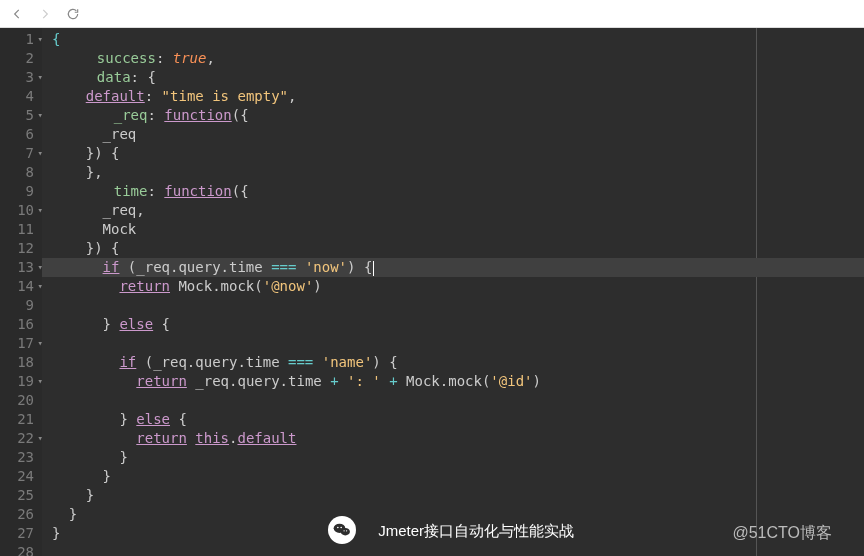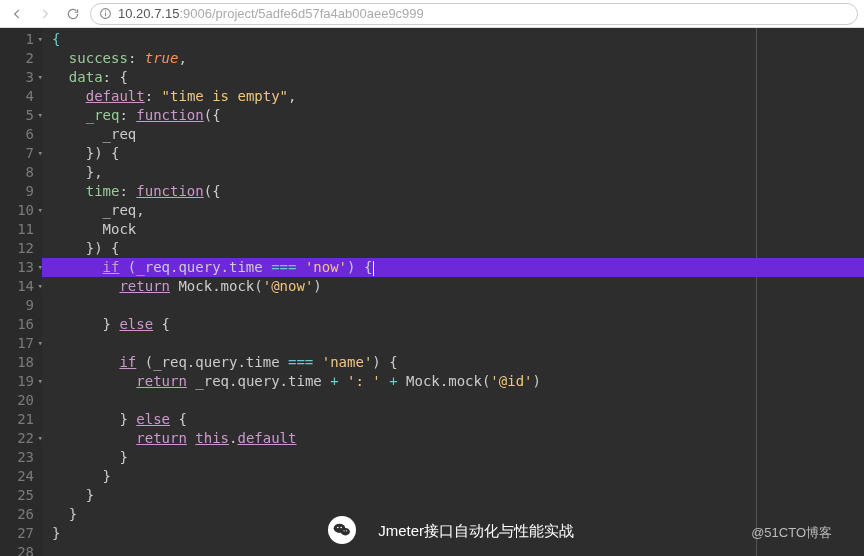--- a/index.html
+++ b/index.html
@@ -10,59 +10,51 @@
 .url-bar { flex: 1; height: 22px; border: 1px solid #ccc; border-radius: 11px; display: flex; align-items: center; padding: 0 8px; gap: 6px; font-size: 13px; color: #555; }
 .url-bar svg { width: 13px; height: 13px; flex-shrink: 0; }
 .url-text { white-space: nowrap; }
 .url-text .dim { color: #aaa; }
 .editor { height: 528px; background: #2d2d2d; display: flex; font-family: Consolas, Monaco, monospace; font-size: 14px; line-height: 19px; position: relative; }
 .gutter { width: 42px; background: #2a2a2a; color: #7a7a7a; text-align: right; padding-right: 8px; padding-top: 2px; user-select: none; }
 .gutter .gline { height: 19px; position: relative; }
 .gutter .fold::after { content: "▾"; position: absolute; right: -9px; top: 0; font-size: 9px; color: #888; }
 .code { flex: 1; padding-top: 2px; color: #cccccc; position: relative; }
 .cline { height: 19px; padding-left: 10px; white-space: pre; position: relative; }
-.cline.hl { background: #6d28d9; }
+.cline.hl { background: #404040; }
 .thin-rule { position: absolute; top: 0; bottom: 0; width: 1px; background: #555; }
-.k1 { color: #99cc99; }
+.k1 { color: #99cc99; margin-left: 28px; }
 .s1 { color: #f2c57c; }
 .kw { color: #cc99cc; text-decoration: underline; }
 .num { color: #f99157; font-style: italic; }
 .op { color: #66cccc; }
 .cursor { display: inline-block; width: 1px; height: 15px; background: #fff; vertical-align: middle; margin-left: 1px; }
 .wechat-badge { position: absolute; bottom: 12px; right: 290px; display: flex; align-items: center; gap: 22px; }
 .wechat-icon { width: 28px; height: 28px; border-radius: 50%; background: #fff; display: flex; align-items: center; justify-content: center; }
 .wechat-text { color: #fff; font-size: 15px; font-family: sans-serif; }
-.footer-watermark { position: absolute; bottom: 14px; right: 32px; color: #bbb; font-size: 13px; font-family: sans-serif; text-align: right; }
+.footer-watermark { position: absolute; bottom: 14px; right: 32px; color: #bbb; font-size: 16px; font-family: sans-serif; text-align: right; }
 </style>
 </head>
 <body>
 
 <div class="toolbar">
   <div class="nav-btn">
     <svg viewBox="0 0 24 24">
         <path fill="none" stroke="currentColor" stroke-width="2" d="M15 5l-7 7 7 7"></path>
       </svg>
   </div>
   <div class="nav-btn">
     <svg viewBox="0 0 24 24">
         <path fill="none" stroke="#ccc" stroke-width="2" d="M9 5l7 7-7 7"></path>
       </svg>
   </div>
   <div class="nav-btn">
     <svg viewBox="0 0 24 24">
         <path fill="none" stroke="currentColor" stroke-width="2" d="M20 12a8 8 0 1 1-2.3-5.6M20 4v5h-5"></path>
       </svg>
-  </div>
-  <div class="url-bar">
-    <svg viewBox="0 0 24 24">
-        <circle cx="12" cy="12" r="9" fill="none" stroke="#888" stroke-width="2"></circle>
-        <line x1="12" y1="10" x2="12" y2="17" stroke="#888" stroke-width="2"></line>
-        <circle cx="12" cy="7" r="1.2" fill="#888"></circle>
-      </svg>
-    <span class="url-text"><span>10.20.7.15</span><span class="dim">:9006</span><span class="dim">/project/5adfe6d57fa4ab00aee9c999</span></span>
   </div>
 </div>
 
 <div class="editor">
   <div class="gutter">
       <div class="gline fold">1</div>
       <div class="gline">2</div>
       <div class="gline fold">3</div>
       <div class="gline">4</div>
       <div class="gline fold">5</div>

